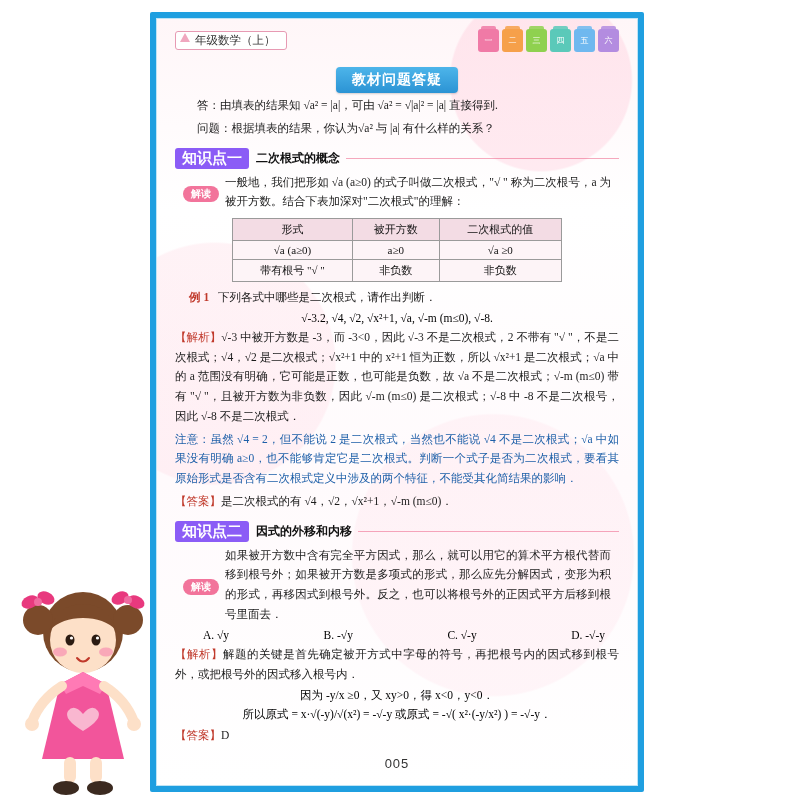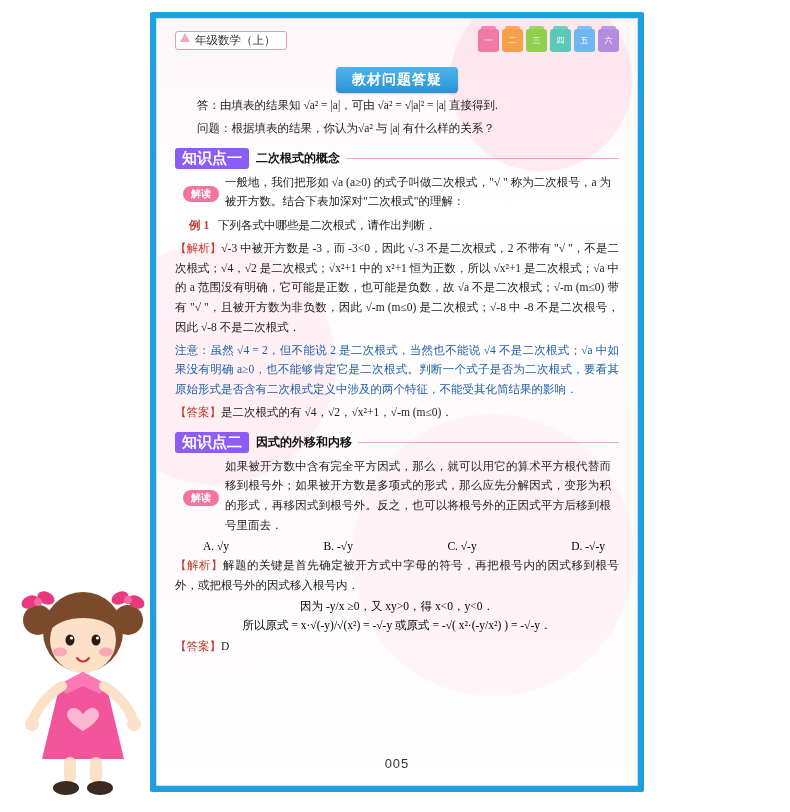--- a/index.html
+++ b/index.html
@@ -168,25 +168,47 @@
         <span class="lab">知识点一</span>
         <span class="txt">二次根式的概念</span>
         <span class="kp-rule"></span>
       </div>
 
       <div class="tagline">
         <span class="tag">解读</span>
         <span class="p" style="margin:0;">一般地，我们把形如 √a (a≥0) 的式子叫做二次根式，"√ " 称为二次根号，a 为被开方数。结合下表加深对"二次根式"的理解：</span>
       </div>
 
+      <table class="t">
+        <thead>
+          <tr>
+            <th>形式</th>
+            <th>被开方数</th>
+            <th>二次根式的值</th>
+          </tr>
+        </thead>
+        <tbody>
+          <tr>
+            <td>√a (a≥0)</td>
+            <td>a≥0</td>
+            <td>√a ≥0</td>
+          </tr>
+          <tr>
+            <td>带有根号 "√ "</td>
+            <td>非负数</td>
+            <td>非负数</td>
+          </tr>
+        </tbody>
+      </table>
 
       <div class="p" style="margin-left:14px;">
         <span class="ex">例 1</span>
         <span>下列各式中哪些是二次根式，请作出判断．</span>
       </div>
+      <div class="mathline">√-3.2, √4, √2, √x²+1, √a, √-m (m≤0), √-8.</div>
 
       <div class="p">
         <span class="red">【解析】</span><span>√-3 中被开方数是 -3，而 -3&lt;0，因此 √-3 不是二次根式，2 不带有 "√ "，不是二次根式；√4，√2 是二次根式；√x²+1 中的 x²+1 恒为正数，所以 √x²+1 是二次根式；√a 中的 a 范围没有明确，它可能是正数，也可能是负数，故 √a 不是二次根式；√-m (m≤0) 带有 "√ "，且被开方数为非负数，因此 √-m (m≤0) 是二次根式；√-8 中 -8 不是二次根号，因此 √-8 不是二次根式．</span>
       </div>
 
       <div class="p blue-t">
         <span>注意：</span><span>虽然 √4 = 2，但不能说 2 是二次根式，当然也不能说 √4 不是二次根式；√a 中如果没有明确 a≥0，也不能够肯定它是二次根式。判断一个式子是否为二次根式，要看其原始形式是否含有二次根式定义中涉及的两个特征，不能受其化简结果的影响．</span>
       </div>
 
       <div class="p">

